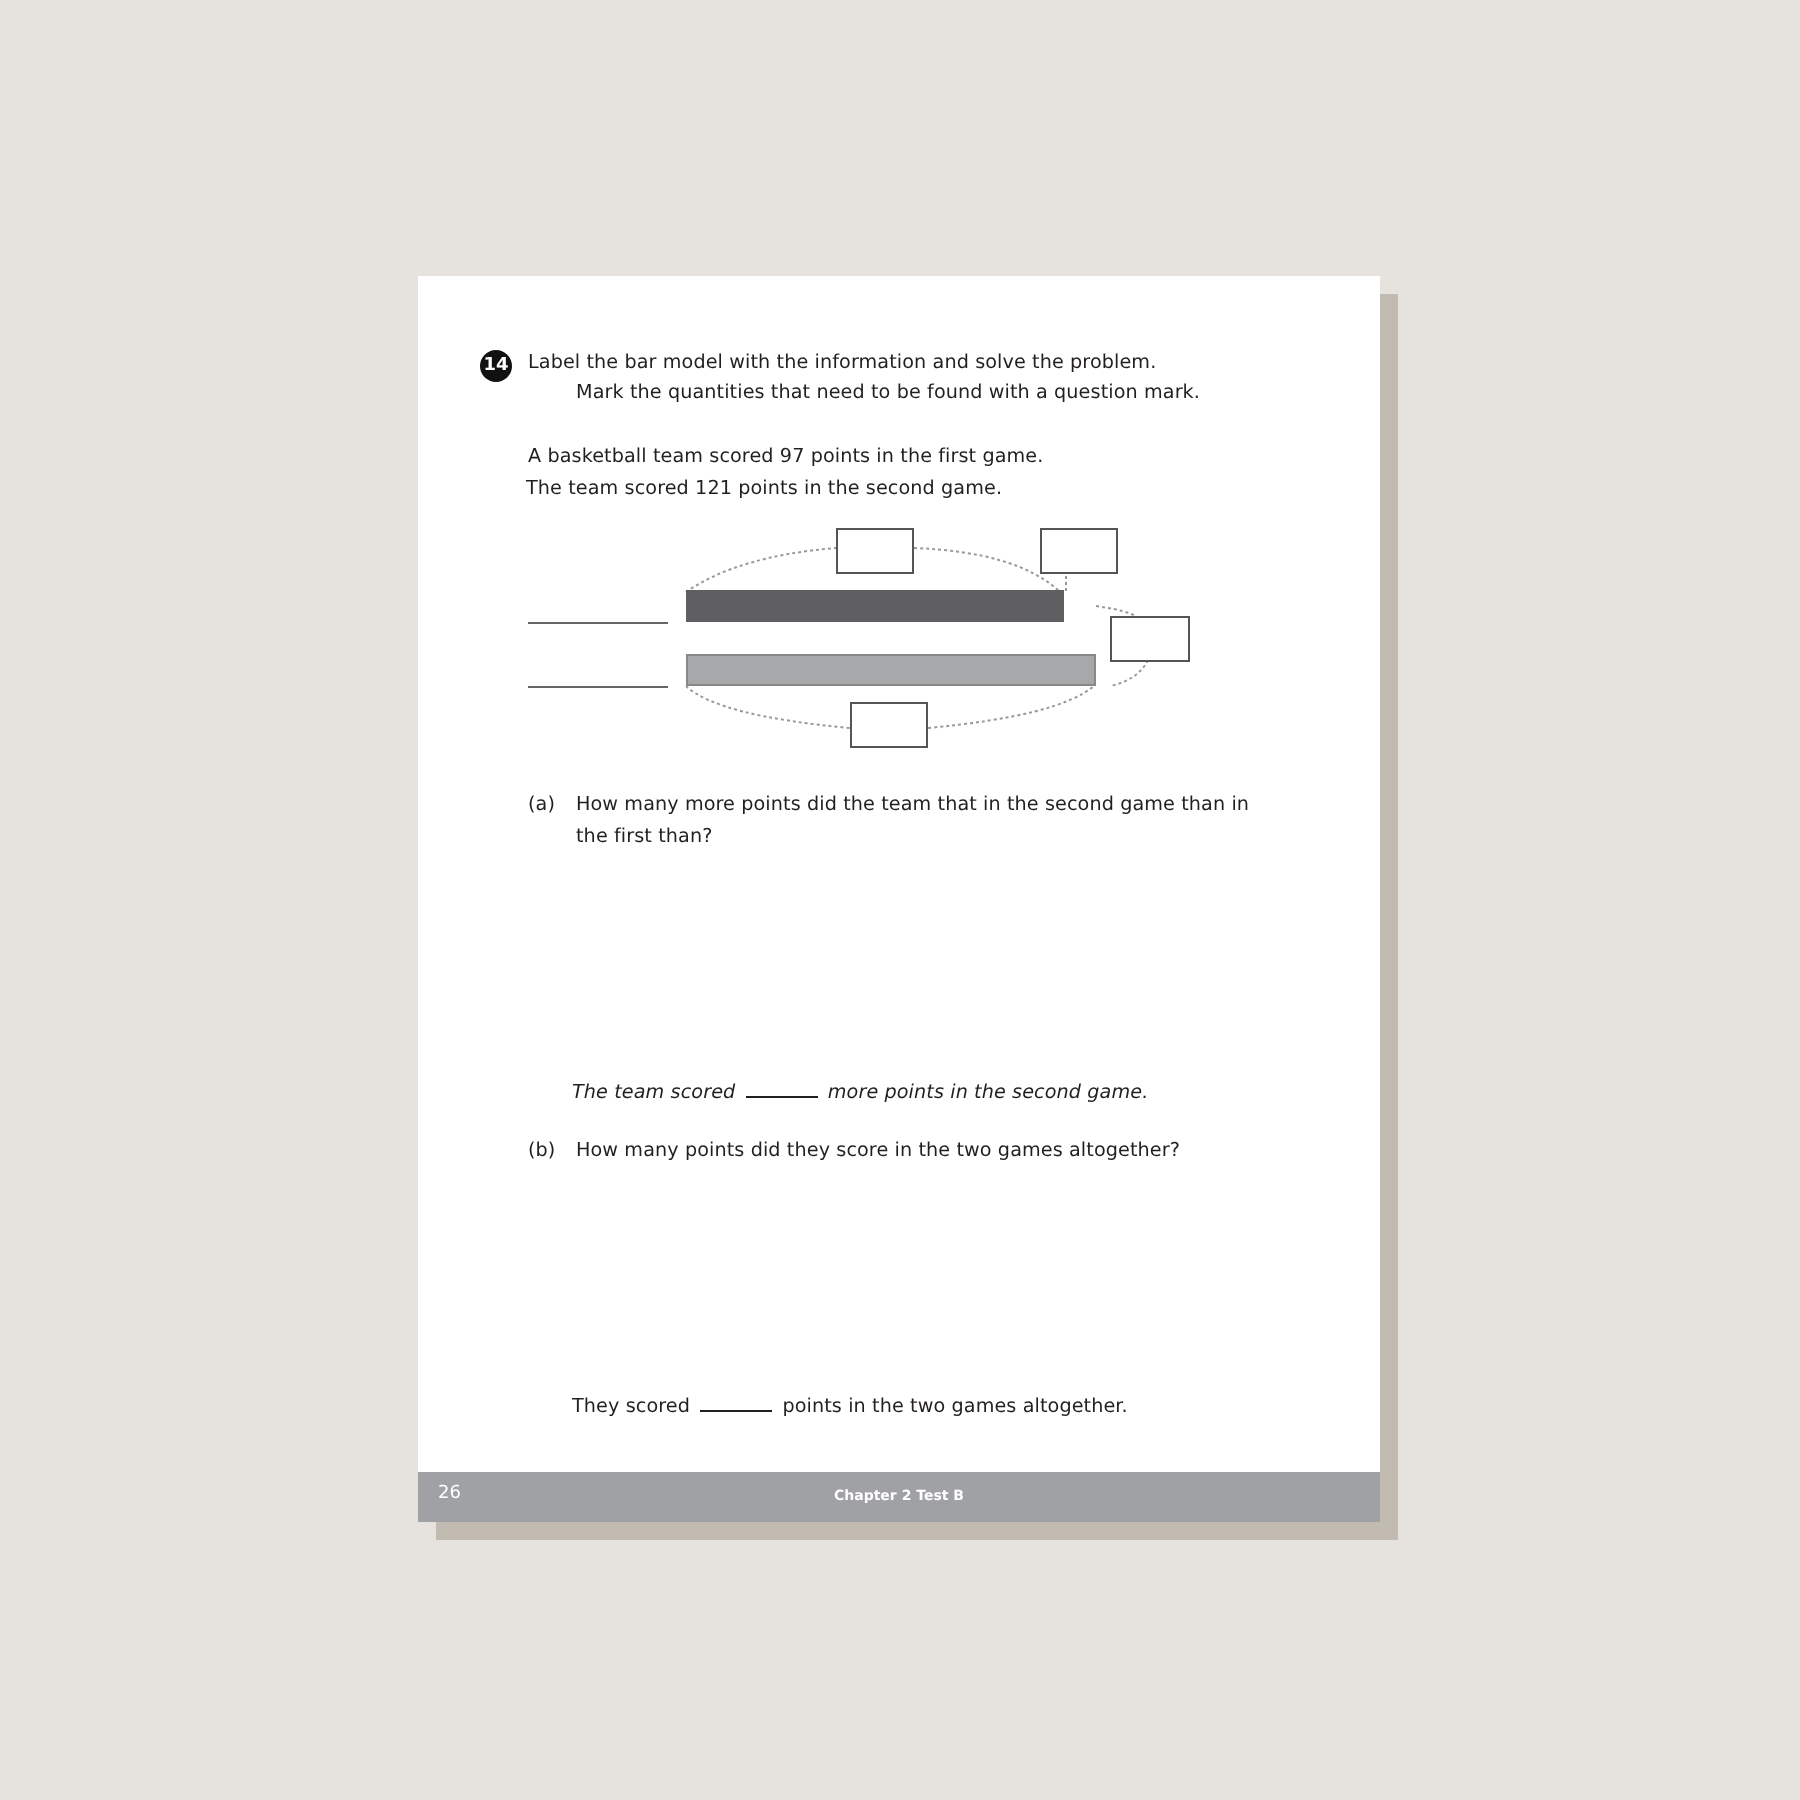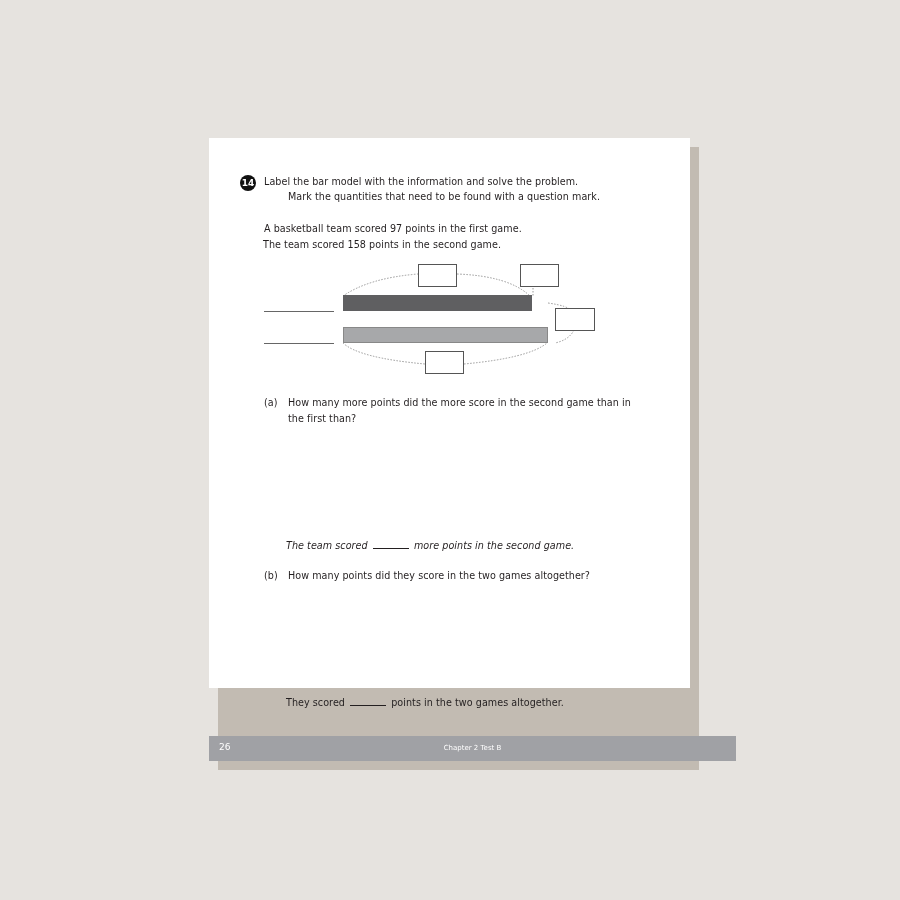--- a/index.html
+++ b/index.html
@@ -1,42 +1,42 @@
 <!DOCTYPE html>
 <html><head>
 <meta charset="utf-8">
 <style>
   html, body { margin:0; padding:0; }
   body { width:900px; height:900px; background:#e6e3df; position:relative; overflow:hidden;
          font-family:"DejaVu Sans", sans-serif; color:#231f20; }
   .shadow { position:absolute; left:218px; top:147px; width:481px; height:623px; background:#c2bbb2; }
-  .page { position:absolute; left:209px; top:138px; width:481px; height:550px; background:#ffffff; }
+  .page { position:absolute; left:209px; top:138px; width:481px; height:623px; background:#ffffff; }
   .t { position:absolute; font-size:9.6px; white-space:nowrap; letter-spacing:0.05px; }
   .qnum { position:absolute; left:31px; top:37px; width:16px; height:16px; border-radius:50%;
           background:#111; color:#fff; font-size:9px; font-weight:bold; text-align:center; line-height:16px; }
   .bar { position:absolute; }
   .box { position:absolute; border:1px solid #555; background:#fff; box-sizing:border-box; }
   .labelline { position:absolute; height:0; border-top:1px solid #666; }
   .blank { display:inline-block; width:36px; border-bottom:1px solid #231f20; height:9px; vertical-align:baseline; margin:0 2px; }
-  .footer { position:absolute; left:0; top:598px; width:481px; height:25px; background:#a0a1a5; color:#fff;padding-left:46px; }
+  .footer { position:absolute; left:0; top:598px; width:481px; height:25px; background:#a0a1a5; color:#fff; }
   .footer .pg { position:absolute; left:10px; top:6px; font-size:9px; }
-  .footer .ch { position:absolute; left:0; width:100%; top:8px; text-align:center; font-size:7px; }
+  .footer .ch { position:absolute; left:0; width:100%; top:8px; text-align:center; font-size:7px;font-weight:bold; }
   svg.dots { position:absolute; left:0; top:0; }
 </style>
 </head>
 <body>
 
 <div class="shadow"></div>
 <div class="page">
 
   <div class="qnum">14</div>
   <div class="t" style="left:55px;top:38px;">Label the bar model with the information and solve the problem.</div>
   <div class="t" style="left:55px;top:53px;margin-left:24px;">Mark the quantities that need to be found with a question mark.</div>
   <div class="t" style="left:55px;top:85px;text-align:right;">A basketball team scored 97 points in the first game.</div>
-  <div class="t" style="left:54px;top:101px;">The team scored 158 points in the second game.</div>
+  <div class="t" style="left:54px;top:101px;">The team scored 121 points in the second game.</div>
 
   <div>
     <svg class="dots" width="481" height="260">
       <path d="M134,158 Q160,140 209,136" fill="none" stroke="#999" stroke-width="1" stroke-dasharray="1.5,1.5"></path>
       <path d="M248,136 Q300,138 321,158" fill="none" stroke="#999" stroke-width="1" stroke-dasharray="1.5,1.5"></path>
       <path d="M324,150 L324,158" fill="none" stroke="#999" stroke-width="1" stroke-dasharray="1.5,1.5"></path>
       <path d="M339,165 Q360,168 362,173" fill="none" stroke="#999" stroke-width="1" stroke-dasharray="1.5,1.5"></path>
       <path d="M365,192 Q360,202 346,205" fill="none" stroke="#999" stroke-width="1" stroke-dasharray="1.5,1.5"></path>
       <path d="M134,205 Q150,220 216,226" fill="none" stroke="#999" stroke-width="1" stroke-dasharray="1.5,1.5"></path>
       <path d="M255,226 Q320,220 338,205" fill="none" stroke="#999" stroke-width="1" stroke-dasharray="1.5,1.5"></path>
@@ -45,21 +45,21 @@
     <div class="labelline" style="left:55px;top:205px;width:70px;"></div>
     <div class="bar" style="left:134px;top:157px;width:189px;height:16px;background:#5f5f61;"></div>
     <div class="bar" style="left:134px;top:189px;width:205px;height:16px;background:#a7a8aa;border:1px solid #888;box-sizing:border-box;"></div>
     <div class="box" style="left:209px;top:126px;width:39px;height:23px;"></div>
     <div class="box" style="left:311px;top:126px;width:39px;height:23px;"></div>
     <div class="box" style="left:346px;top:170px;width:40px;height:23px;"></div>
     <div class="box" style="left:216px;top:213px;width:39px;height:23px;"></div>
   </div>
 
   <div class="t" style="left:55px;top:259px;">(a)</div>
-  <div class="t" style="left:79px;top:259px;">How many more points did the more score in the second game than in</div>
+  <div class="t" style="left:79px;top:259px;">How many more points did the team that in the second game than in</div>
   <div class="t" style="left:79px;top:275px;">the first than?</div>
   <div class="t" style="left:77px;top:401px;font-style:italic;">
     <span>The team scored</span>
     <span class="blank"></span>
     <span>more points in the second game.</span>
   </div>
 
   <div class="t" style="left:55px;top:432px;">(b)</div>
   <div class="t" style="left:79px;top:432px;">How many points did they score in the two games altogether?</div>
   <div class="t" style="left:77px;top:558px;">

